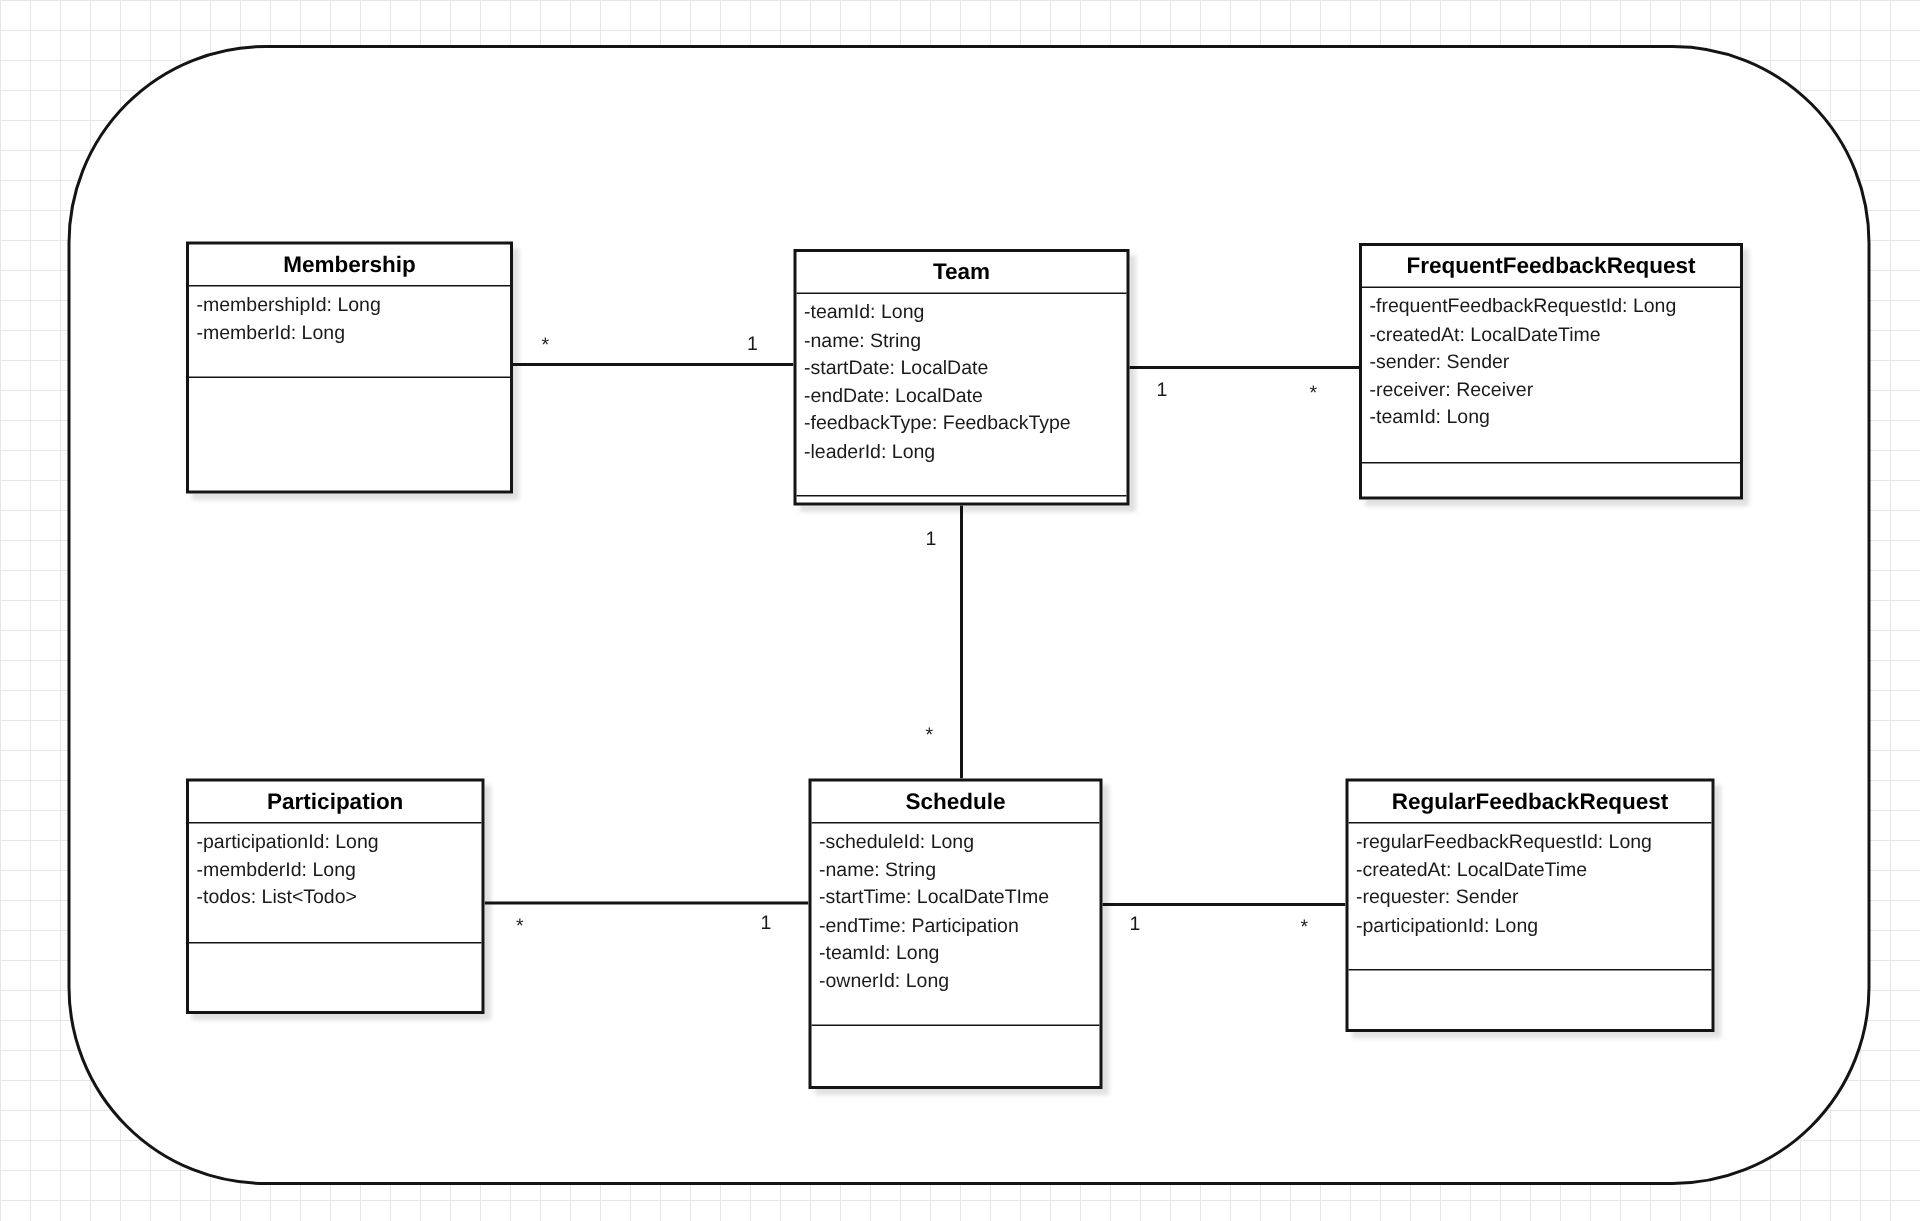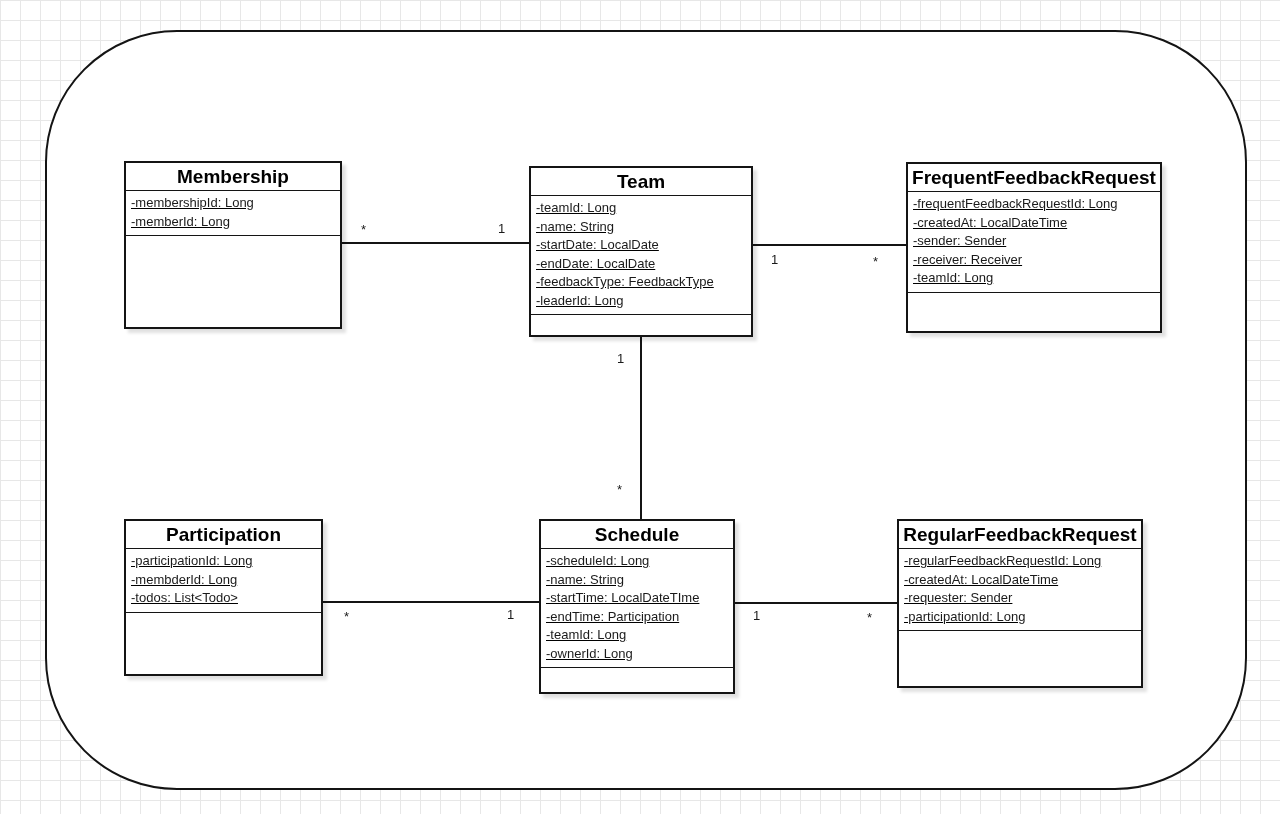--- a/index.html
+++ b/index.html
@@ -20,27 +20,26 @@
     box-sizing:border-box;background:#ffffff;
     border:2px solid #141414;border-radius:132px;
   }
   .uml-class{
     position:absolute;box-sizing:border-box;background:#ffffff;
     border:2px solid #141414;display:flex;flex-direction:column;
     box-shadow:4px 4px 3px rgba(0,0,0,0.12);
   }
   .uml-title{
     flex:0 0 auto;height:27px;line-height:27px;text-align:center;
-    font-weight:bold;font-size:19px;color:#000;
+    font-weight:bold;font-size:15px;color:#000;
     border-bottom:1.5px solid #141414;
   }
   .uml-attrs{
-    flex:0 0 auto;padding:3px 5px 4px 5px;
+    flex:0 0 auto;padding:3px 5px 20px 5px;
     border-bottom:1.5px solid #141414;
-    text-decoration:underline;
   }
   .attr{font-size:13px;line-height:18.5px;color:#1a1a1a;white-space:nowrap;}
   .uml-empty{flex:1 1 auto;}
   .edge{position:absolute;background:#141414;}
   .edge.h{height:2px;}
   .edge.v{width:2px;}
   .mult{
     position:absolute;font-size:13px;color:#1a1a1a;line-height:14px;
   }
 </style>
@@ -109,21 +108,21 @@
   <div class="uml-class" style="left:124px;top:519px;width:199px;height:157px">
     <div class="uml-title">Participation</div>
     <div class="uml-attrs">
       <div class="attr">-participationId: Long</div>
       <div class="attr">-membderId: Long</div>
       <div class="attr">-todos: List&lt;Todo&gt;</div>
     </div>
     <div class="uml-empty"></div>
   </div>
 
-  <div class="uml-class" style="left:539px;top:519px;width:196px;height:175px">
+  <div class="uml-class" style="left:539px;top:519px;width:196px;height:207px">
     <div class="uml-title">Schedule</div>
     <div class="uml-attrs">
       <div class="attr">-scheduleId: Long</div>
       <div class="attr">-name: String</div>
       <div class="attr">-startTime: LocalDateTIme</div>
       <div class="attr">-endTime: Participation</div>
       <div class="attr">-teamId: Long</div>
       <div class="attr">-ownerId: Long</div>
     </div>
     <div class="uml-empty"></div>

